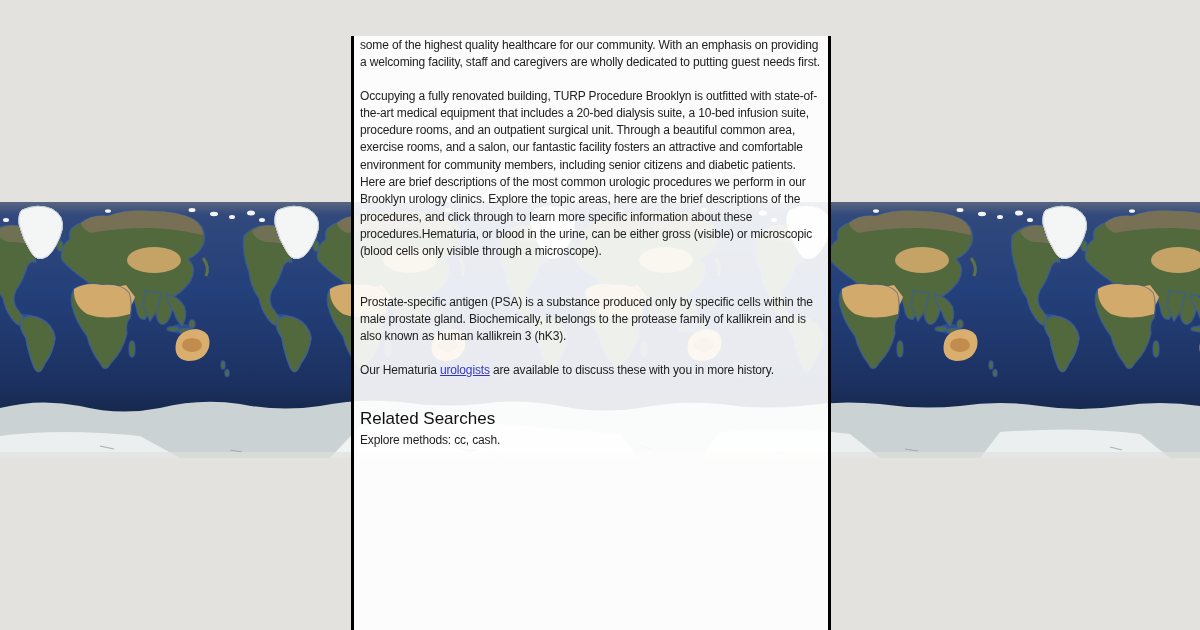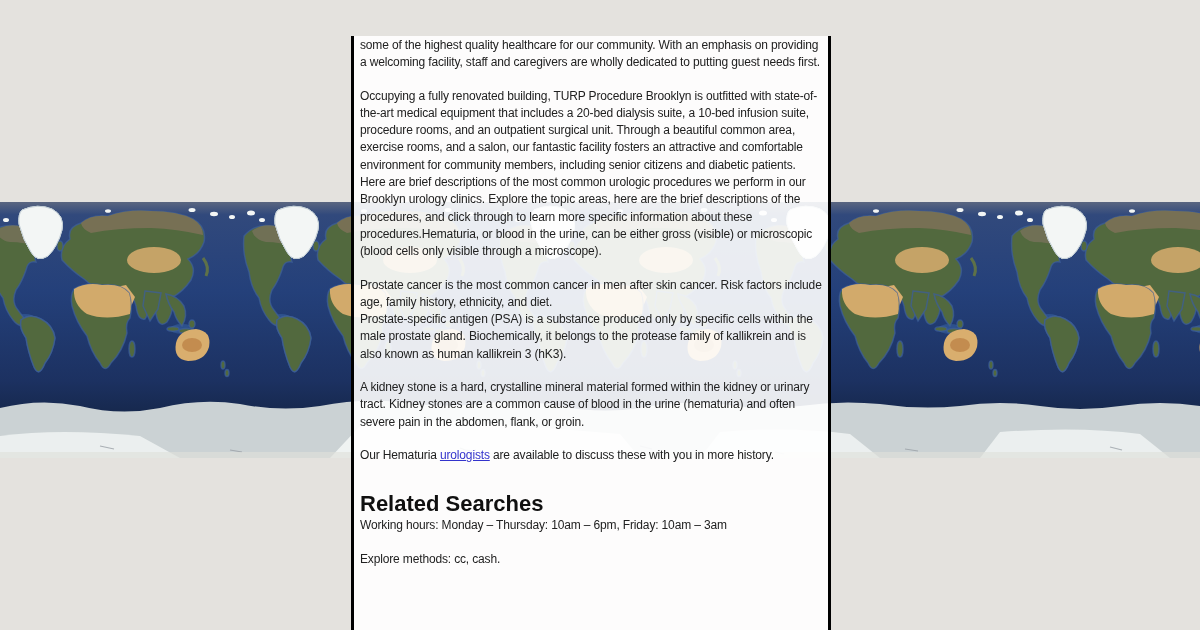--- a/index.html
+++ b/index.html
@@ -38,21 +38,21 @@
     box-sizing:content-box;
     padding:1px 6px 0 6px;
     color:var(--text-color);
     font-size:12px;line-height:17.3px;letter-spacing:-0.15px;
     overflow:hidden;
     margin-top:36px;
   }
   .panel p{margin:0 0 16px 0;}
   .panel a{color:var(--link-color);text-decoration:underline;cursor:pointer;}
   h2.sec{
-    font-size:22px;font-weight:700;letter-spacing:0;
+    font-size:17px;font-weight:400;letter-spacing:0;
     color:var(--heading-color);line-height:24px;
   }
   h2.mt-lg{margin:28px 0 1px 0;}
   h2.mt-sm{margin:12px 0 1px 0;}
   .detail-line{margin:0;}
 </style>
 </head>
 <body>
 
 <div class="stage">
@@ -152,25 +152,23 @@
       </g>
       <rect x="0" y="250" width="1200" height="6" fill="#dfe0da" opacity="0.65"></rect>
     </svg>
   </div>
 
   <div class="panel">
     <p>some of the highest quality healthcare for our community. With an emphasis on providing a welcoming facility, staff and caregivers are wholly dedicated to putting guest needs first.</p>
 
     <p>Occupying a fully renovated building, TURP Procedure Brooklyn is outfitted with state-of-the-art medical equipment that includes a 20-bed dialysis suite, a 10-bed infusion suite, procedure rooms, and an outpatient surgical unit. Through a beautiful common area, exercise rooms, and a salon, our fantastic facility fosters an attractive and comfortable environment for community members, including senior citizens and diabetic patients. Here are brief descriptions of the most common urologic procedures we perform in our Brooklyn urology clinics. Explore the topic areas, here are the brief descriptions of the procedures, and click through to learn more specific information about these procedures.Hematuria, or blood in the urine, can be either gross (visible) or microscopic (blood cells only visible through a microscope).</p>
 
-    <p><span>Prostate cancer is the most common cancer in men after skin cancer. Risk factors include age, family history, ethnicity, and diet.</span><br><span>Prostate-specific antigen (PSA) is a substance produced only by specific cells within the male prostate gland. Biochemically, it belongs to the protease family of kallikrein and is also known as human kallikrein 3 (hK3).</span></p>
+    <p><br><span>Prostate-specific antigen (PSA) is a substance produced only by specific cells within the male prostate gland. Biochemically, it belongs to the protease family of kallikrein and is also known as human kallikrein 3 (hK3).</span></p>
 
-    <p>A kidney stone is a hard, crystalline mineral material formed within the kidney or urinary tract. Kidney stones are a common cause of blood in the urine (hematuria) and often severe pain in the abdomen, flank, or groin.</p>
 
     <p><span>Our Hematuria </span><a href="#">urologists</a><span> are available to discuss these with you in more history.</span></p>
 
     <h2 class="sec mt-lg">Related Searches</h2>
 
-    <p class="detail-line">Working hours: Monday – Thursday: 10am – 6pm, Friday: 10am – 3am</p>
     <p class="detail-line">Explore methods: cc, cash.</p>
   </div>
 
 </div>
 
 </body></html>

